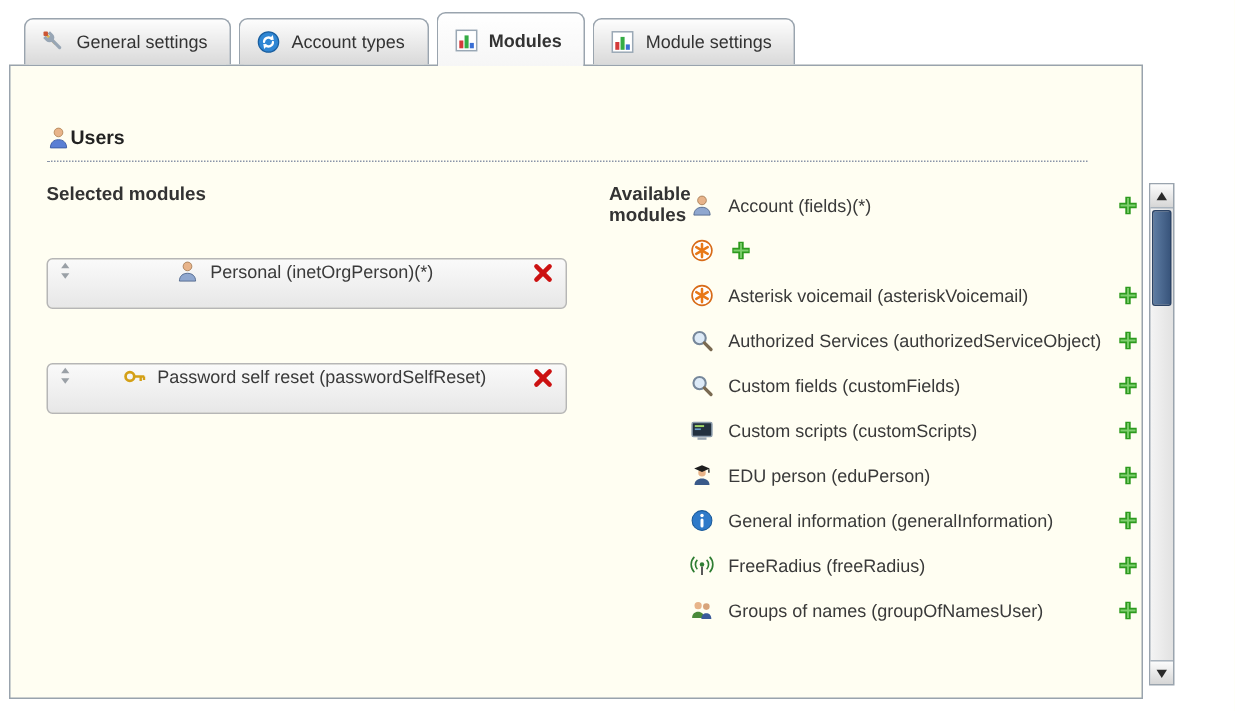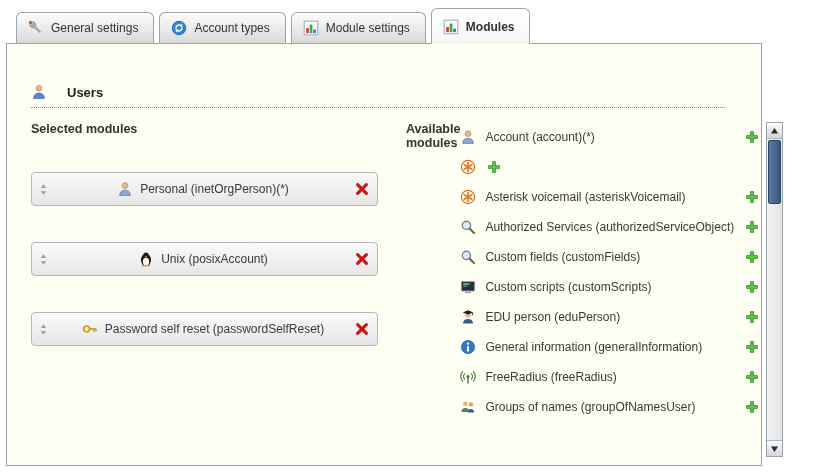--- a/index.html
+++ b/index.html
@@ -35,34 +35,34 @@
 
   
   .panel {
     margin:0 6px; height:423px;
     border:1px solid #99a3ad;
     background:#fffef2;
     position:relative; z-index:1;
     display:flex; flex-direction:column;
   }
   .section-title {
-    display:flex; align-items:center; gap:20px;
+    display:flex; align-items:flex-start; gap:0;
     padding:40px 0 0 24px;
     font-size:13px; font-weight:bold; color:#222;
   }
   .dotted { border-bottom:1px dotted #8a94a8; margin:7px 36px 0 24px; }
 
   .columns { display:flex; padding:14px 36px 0 24px; flex:1; min-height:0; }
   .col-left { width:375px; flex:none; }
   .col-right { flex:1; display:flex; flex-direction:row; min-width:0; }
   .col-heading { margin:0 0 15px 0; font-size:12.5px; color:#333; font-weight:bold; }
 
   
   .sel-row {
-    display:flex; align-items:center;
+    display:flex; align-items:flex-start;
     width:347px; height:34px; margin-bottom:13px;
     padding:0 6px 0 5px;
     background:linear-gradient(#fafafa,#e7e7e7);
     border:1px solid #b6b6b6; border-radius:4px;margin-top:36px;
   }
   .drag { width:16px; display:flex; align-items:center; cursor:move; flex:none; }
   .sel-center { flex:1; display:flex; align-items:center; justify-content:center; gap:7px; min-width:0; }
   .sel-center .lbl { color:#3a3a3a; }
   .del { flex:none; width:18px; height:18px; cursor:pointer; display:flex; align-items:center; justify-content:center; }
 
@@ -223,32 +223,32 @@
     <span>General settings</span>
   </div>
 
   <div class="tab">
     <svg class="ic">
           <use href="#account-types-icon"></use>
         </svg>
     <span>Account types</span>
   </div>
 
+  <div class="tab active">
+    <svg class="ic">
+          <use href="#chart-icon"></use>
+        </svg>
+    <span>Modules</span>
+  </div>
+
   <div class="tab">
     <svg class="ic">
           <use href="#chart-icon"></use>
         </svg>
     <span>Module settings</span>
-  </div>
-
-  <div class="tab active">
-    <svg class="ic">
-          <use href="#chart-icon"></use>
-        </svg>
-    <span>Modules</span>
   </div>
 </div>
 
   <div class="panel">
 
     <div class="section-title">
       <svg class="ic">
           <use href="#users-icon"></use>
         </svg>
       <span>Users</span>
@@ -272,47 +272,29 @@
                 </svg>
       <span class="lbl">Personal (inetOrgPerson)(*)</span>
     </span>
     <span class="del">
       <svg class="ic">
                   <use href="#delete-icon"></use>
                 </svg>
     </span>
   </div>
 
+
   <div class="sel-row">
     <span class="drag">
       <svg class="ic-drag">
                   <use href="#drag-icon"></use>
                 </svg>
     </span>
     <span class="sel-center">
       <svg class="ic">
-                  <use href="#penguin-icon"></use>
-                </svg>
-      <span class="lbl">Unix (posixAccount)</span>
-    </span>
-    <span class="del">
-      <svg class="ic">
-                  <use href="#delete-icon"></use>
-                </svg>
-    </span>
-  </div>
-
-  <div class="sel-row">
-    <span class="drag">
-      <svg class="ic-drag">
-                  <use href="#drag-icon"></use>
-                </svg>
-    </span>
-    <span class="sel-center">
-      <svg class="ic">
                   <use href="#key-icon"></use>
                 </svg>
       <span class="lbl">Password self reset (passwordSelfReset)</span>
     </span>
     <span class="del">
       <svg class="ic">
                   <use href="#delete-icon"></use>
                 </svg>
     </span>
   </div>
@@ -320,21 +302,21 @@
       </div>
 
       <div class="col-right">
         <div class="col-heading">Available modules</div>
         <div class="avail-wrap">
           <div class="avail-list">
   <div class="av-row">
     <svg class="ic">
                   <use href="#person-icon"></use>
                 </svg>
-    <span class="lbl">Account (account)(*)</span>
+    <span class="lbl">Account (fields)(*)</span>
     <span class="add">
       <svg class="ic">
                     <use href="#add-icon"></use>
                   </svg>
     </span>
   </div>
 
   <div class="av-row">
     <svg class="ic">
                   <use href="#asterisk-icon"></use>

